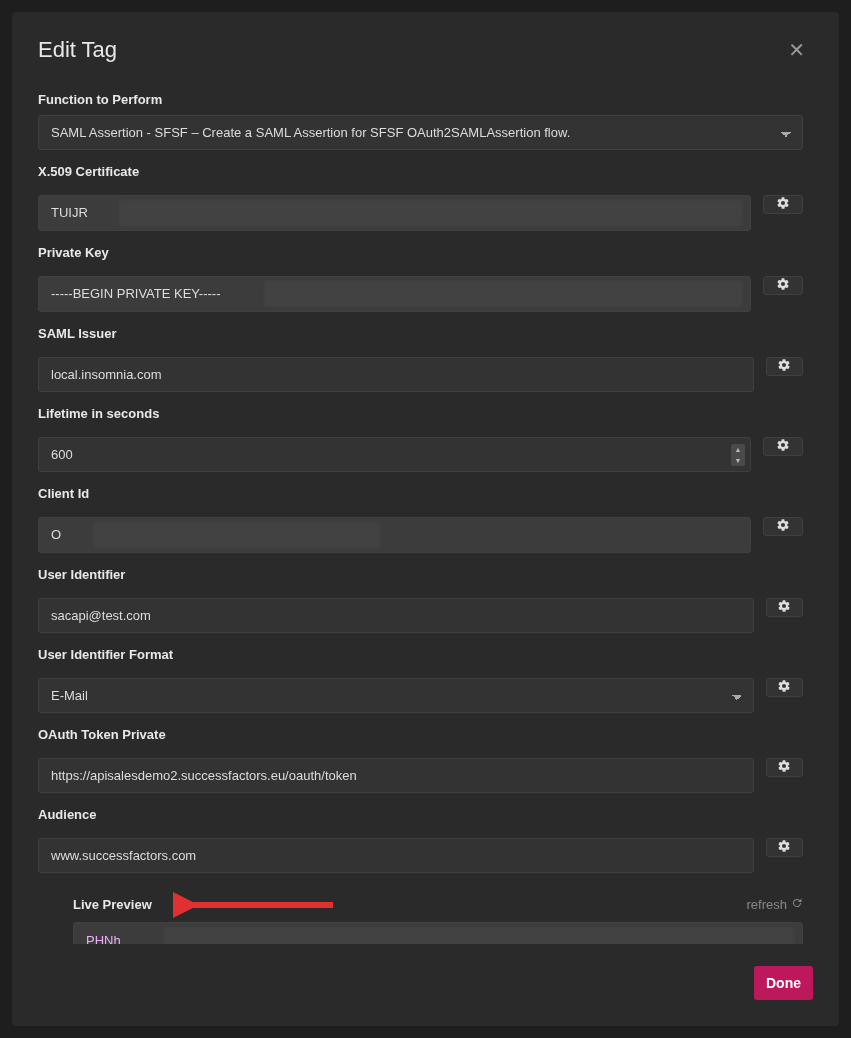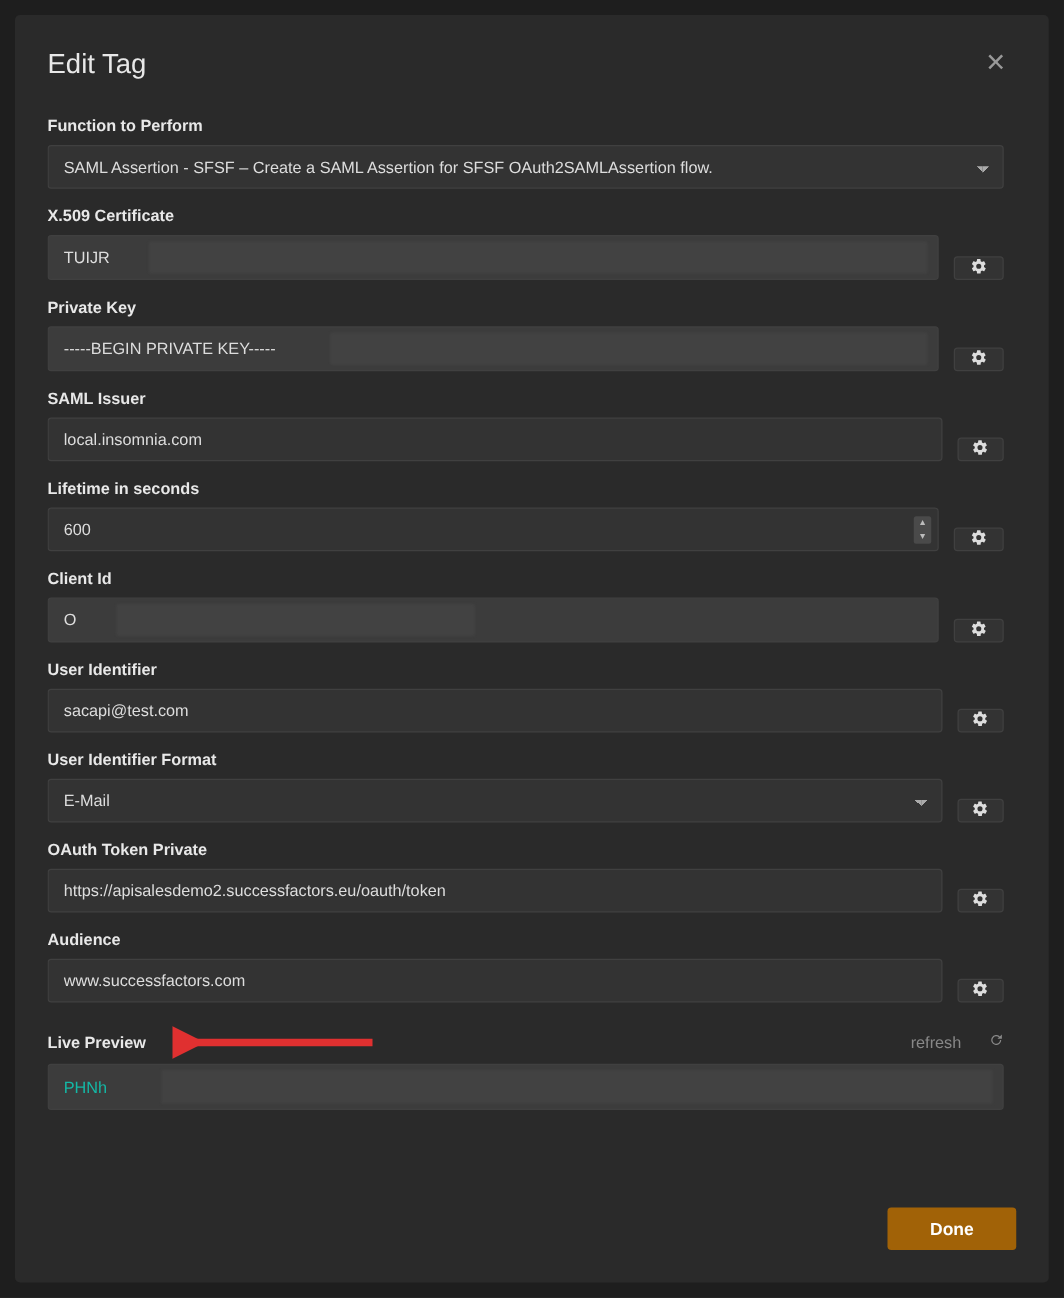--- a/index.html
+++ b/index.html
@@ -57,21 +57,21 @@
   .scroll-area { scrollbar-width: thin; scrollbar-color: #555 transparent; }
   .field-group { margin-bottom: 14px; }
   .label {
     font-size: 13px;
     font-weight: 600;
     color: #e8e8e8;
     display: block;
     margin-bottom: 8px;
     margin-top: 12px;
   }
-  .row { display: flex; gap: 12px; align-items: flex-end; }
+  .row { display: flex; gap: 12px; align-items: flex-start; margin-top: 16px; }
   .input-wrap { flex: 1; }
   select, input[type=text], input[type=number] {
     width: 100%;
     background: #333333;
     border: 1px solid #404040;
     color: #ddd;
     font-size: 13px;
     padding: 9px 12px;
     border-radius: 3px;
     outline: none;
@@ -128,70 +128,70 @@
   .mask-box .prefix { position: relative; z-index:2; }
   .mask-overlay {
     position: absolute;
     top: 4px; bottom: 4px; right: 8px;
     background: #3c3c3c;
     border-radius: 2px;
   }
   .mask-1 { left: 80px; background:#424242; filter: blur(1px);}
   .mask-2 { left: 225px; background:#424242; filter: blur(1px);}
   .mask-3 { left: 54px; background:#424242; filter: blur(1px); right: 370px;}
-  .preview-section { margin-top: 24px; }
+  .preview-section { margin-top: 24px; margin-left: 35px; }
   .preview-header {
     display: flex;
     justify-content: space-between;
     align-items: center;
     margin-bottom: 10px;
     position: relative;
   }
   .preview-title {
     font-size: 13px;
     font-weight: 600;
     color: #e8e8e8;
   }
   .refresh {
     font-size: 13px;
     color: #888;
     display:flex;
     align-items:center;
-    gap:22px;
+    gap:4px;
     cursor:pointer;
   }
   .refresh svg { width:12px; height:12px; fill:#888; }
   .preview-box {
     background: #3c3c3c;
     border: 1px solid #404040;
     border-radius: 3px;
     padding: 10px 12px;
     font-size: 13px;
-    color: #14b8a6;
+    color: #f0abfc;
     position: relative;
     min-height: 36px;
     overflow:hidden;
   }
   .preview-mask {
     position:absolute;
     top:4px; bottom:4px; right:8px;
     left: 90px;
     background:#424242;
     filter: blur(1px);
   }
   .footer {
     padding: 22px 26px 26px 26px;
     display:flex;
     justify-content:flex-end;
   }
   .done-btn {
-    background: #a16207;
+    background: #be185d;
     color: #fff;
     border: none;
-    padding: 9px 34px;
+    padding: 9px 12px;
     font-size: 14px;
     font-weight: 600;
     border-radius: 3px;
     cursor:pointer;
   }
   
   .arrow {
     position:absolute;
     pointer-events:none;
   }

